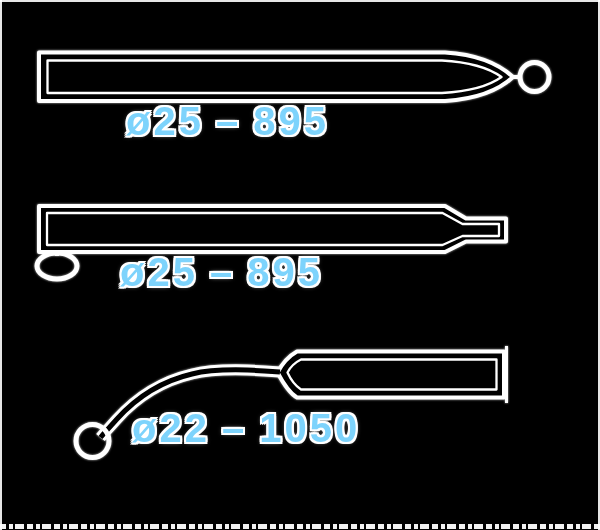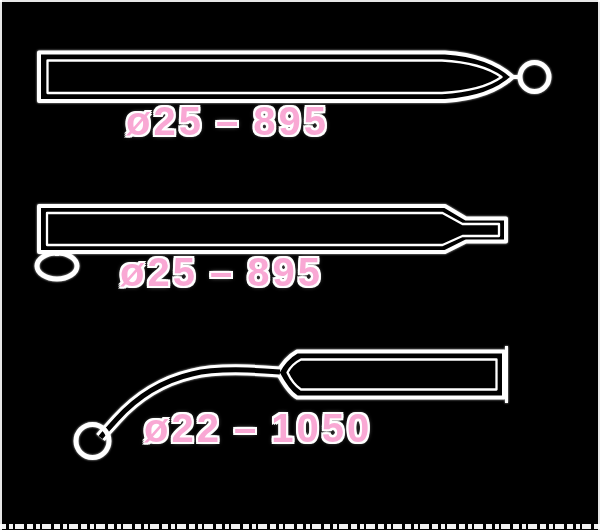--- a/index.html
+++ b/index.html
@@ -39,21 +39,21 @@
   svg.art {
     position: absolute; left: 0; top: 0;
   }
   .dim-label {
     position: absolute;
     font-family: "Liberation Sans", sans-serif;
     font-weight: 700;
     font-size: 40px;
     line-height: 1;
     letter-spacing: 3px;
-    color: #f9a8d4;
+    color: #7dd3fc;
     white-space: nowrap;
     text-shadow:
       -2px -2px 0 #fff, 0 -2px 0 #fff, 2px -2px 0 #fff,
       -2px 0 0 #fff, 2px 0 0 #fff,
       -2px 2px 0 #fff, 0 2px 0 #fff, 2px 2px 0 #fff,
       0 0 5px rgba(255,255,255,.85);
   }
   .dim-label .sep { margin: 0 12px; }
 </style>
 </head>
@@ -98,17 +98,17 @@
   </svg>
 
   <div class="dim-label" style="left:126px; top:101px">
     <span class="dia">ø25</span><span class="sep">–</span><span class="len">895</span>
   </div>
 
   <div class="dim-label" style="left:120px; top:252px">
     <span class="dia">ø25</span><span class="sep">–</span><span class="len">895</span>
   </div>
 
-  <div class="dim-label" style="left:144px; top:408px">
+  <div class="dim-label" style="left:132px; top:408px">
     <span class="dia">ø22</span><span class="sep">–</span><span class="len">1050</span>
   </div>
 
 </div>
 
 </body></html>

